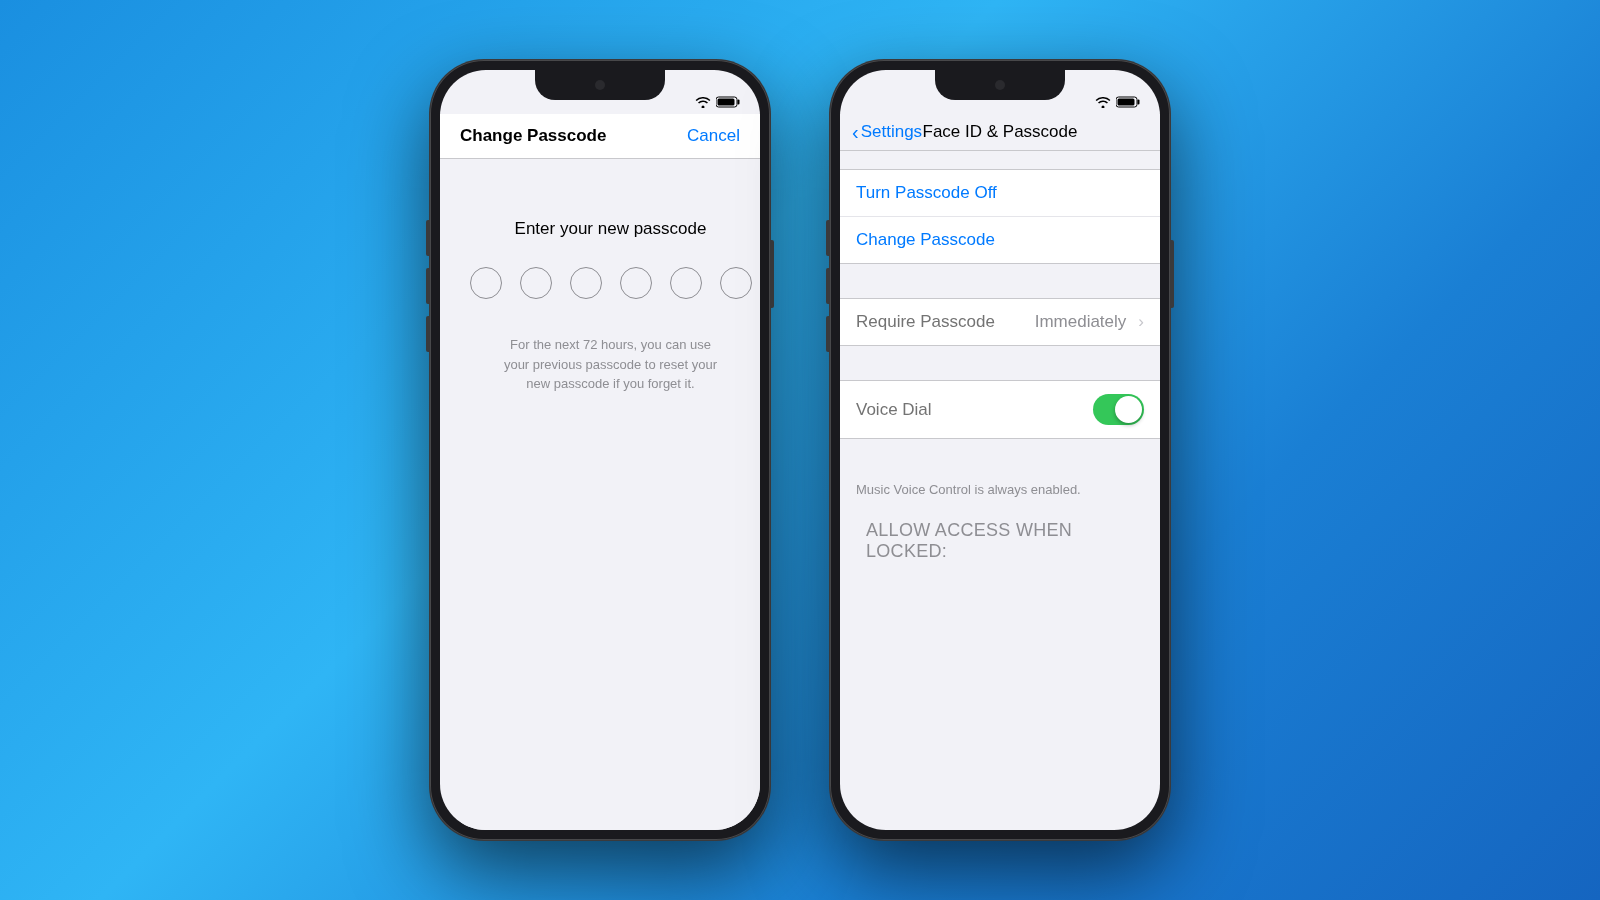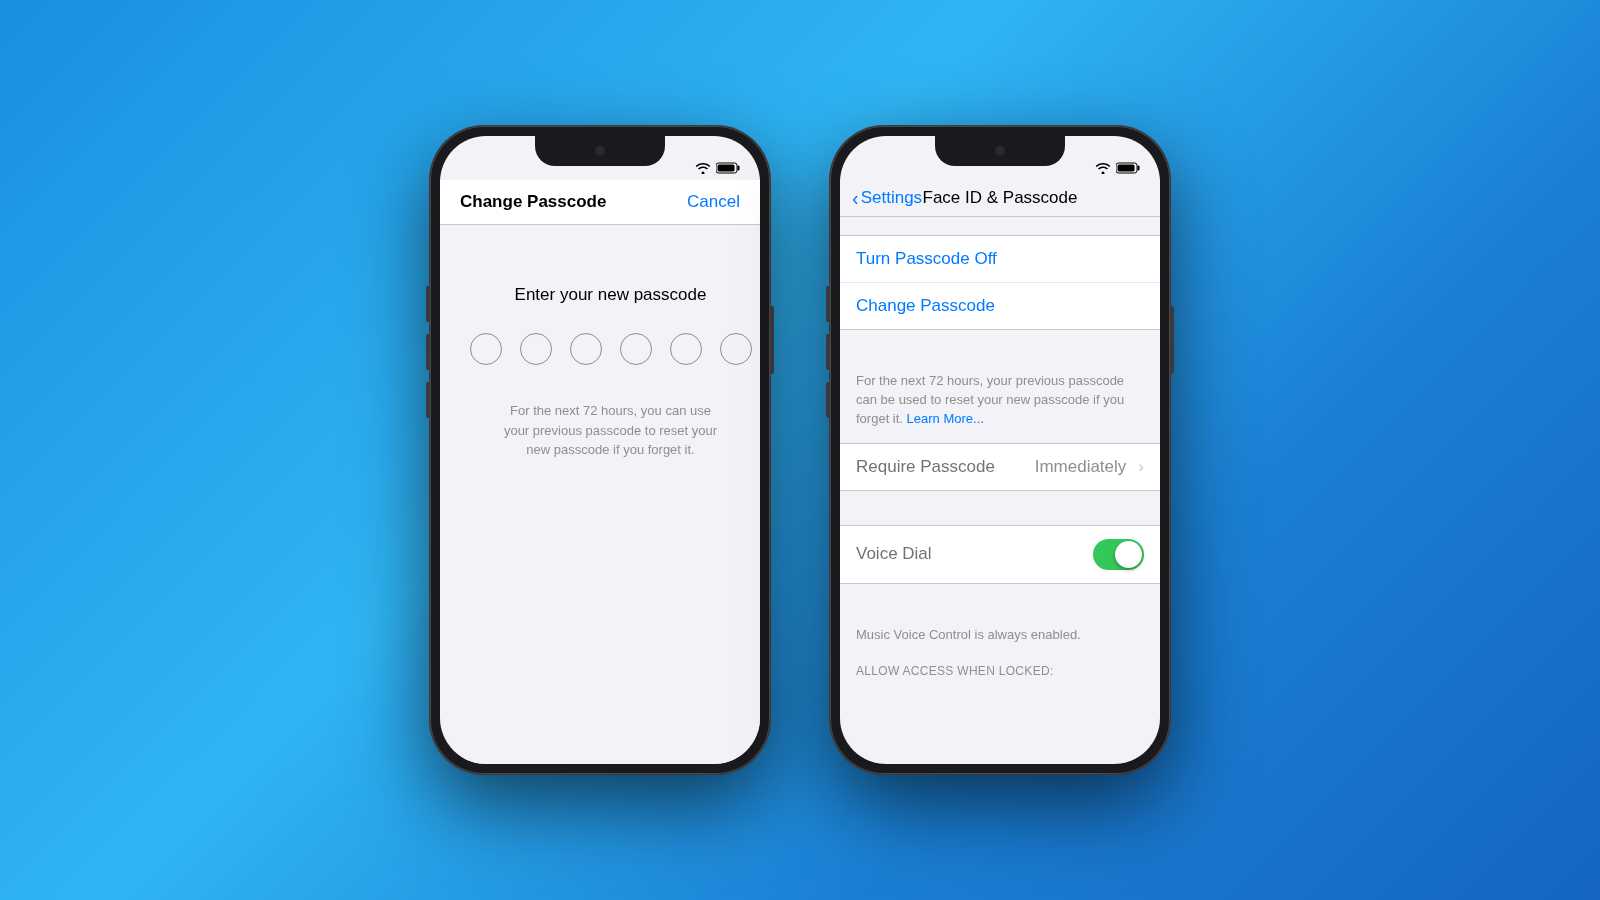--- a/index.html
+++ b/index.html
@@ -13,21 +13,21 @@
       align-items: center;
       justify-content: center;
       gap: 60px;
       font-family: -apple-system, BlinkMacSystemFont, 'SF Pro Display', 'Helvetica Neue', Arial, sans-serif;
     }
 
     
     .phone {
       position: relative;
       width: 340px;
-      height: 648px;
+      height: 780px;
       background: #1a1a1e;
       border-radius: 54px;
       box-shadow:
         0 0 0 1px #3a3a3c,
         0 30px 80px rgba(0,0,0,0.6),
         inset 0 0 0 1px #48484a;
     }
 
     
     .phone::before {
@@ -287,25 +287,26 @@
 
     .voice-dial-row {
       display: flex;
       align-items: center;
       justify-content: space-between;
       padding: 13px 16px;
     }
 
     .section-header {
       padding: 6px 16px 4px;
-      font-size: 12px;
+      font-size: 18px;
       font-weight: 400;
       color: #8e8e93;
       text-transform: uppercase;
       letter-spacing: 0.3px;
+      margin-left: 10px;
     }
 
     .chevron {
       color: #c7c7cc;
       font-size: 17px;
     }
   </style>
 </head>
 <body>
 
@@ -388,23 +389,20 @@
 
         <div class="settings-group">
           <div class="settings-row">
             <span class="settings-row-text">Turn Passcode Off</span>
           </div>
           <div class="settings-row">
             <span class="settings-row-text">Change Passcode</span>
           </div>
         </div>
 
-        <div class="settings-footer">
-          <span>For the next 72 hours, your previous passcode can be used to reset your new passcode if you forget it. </span><span class="learn-more">Learn More...</span>
-        </div>
 
         <div class="settings-group">
           <div class="settings-row">
             <span class="settings-row-label">Require Passcode</span>
             <div class="settings-row-value">
               <span>Immediately</span>
               <span class="chevron">›</span>
             </div>
           </div>
         </div>

